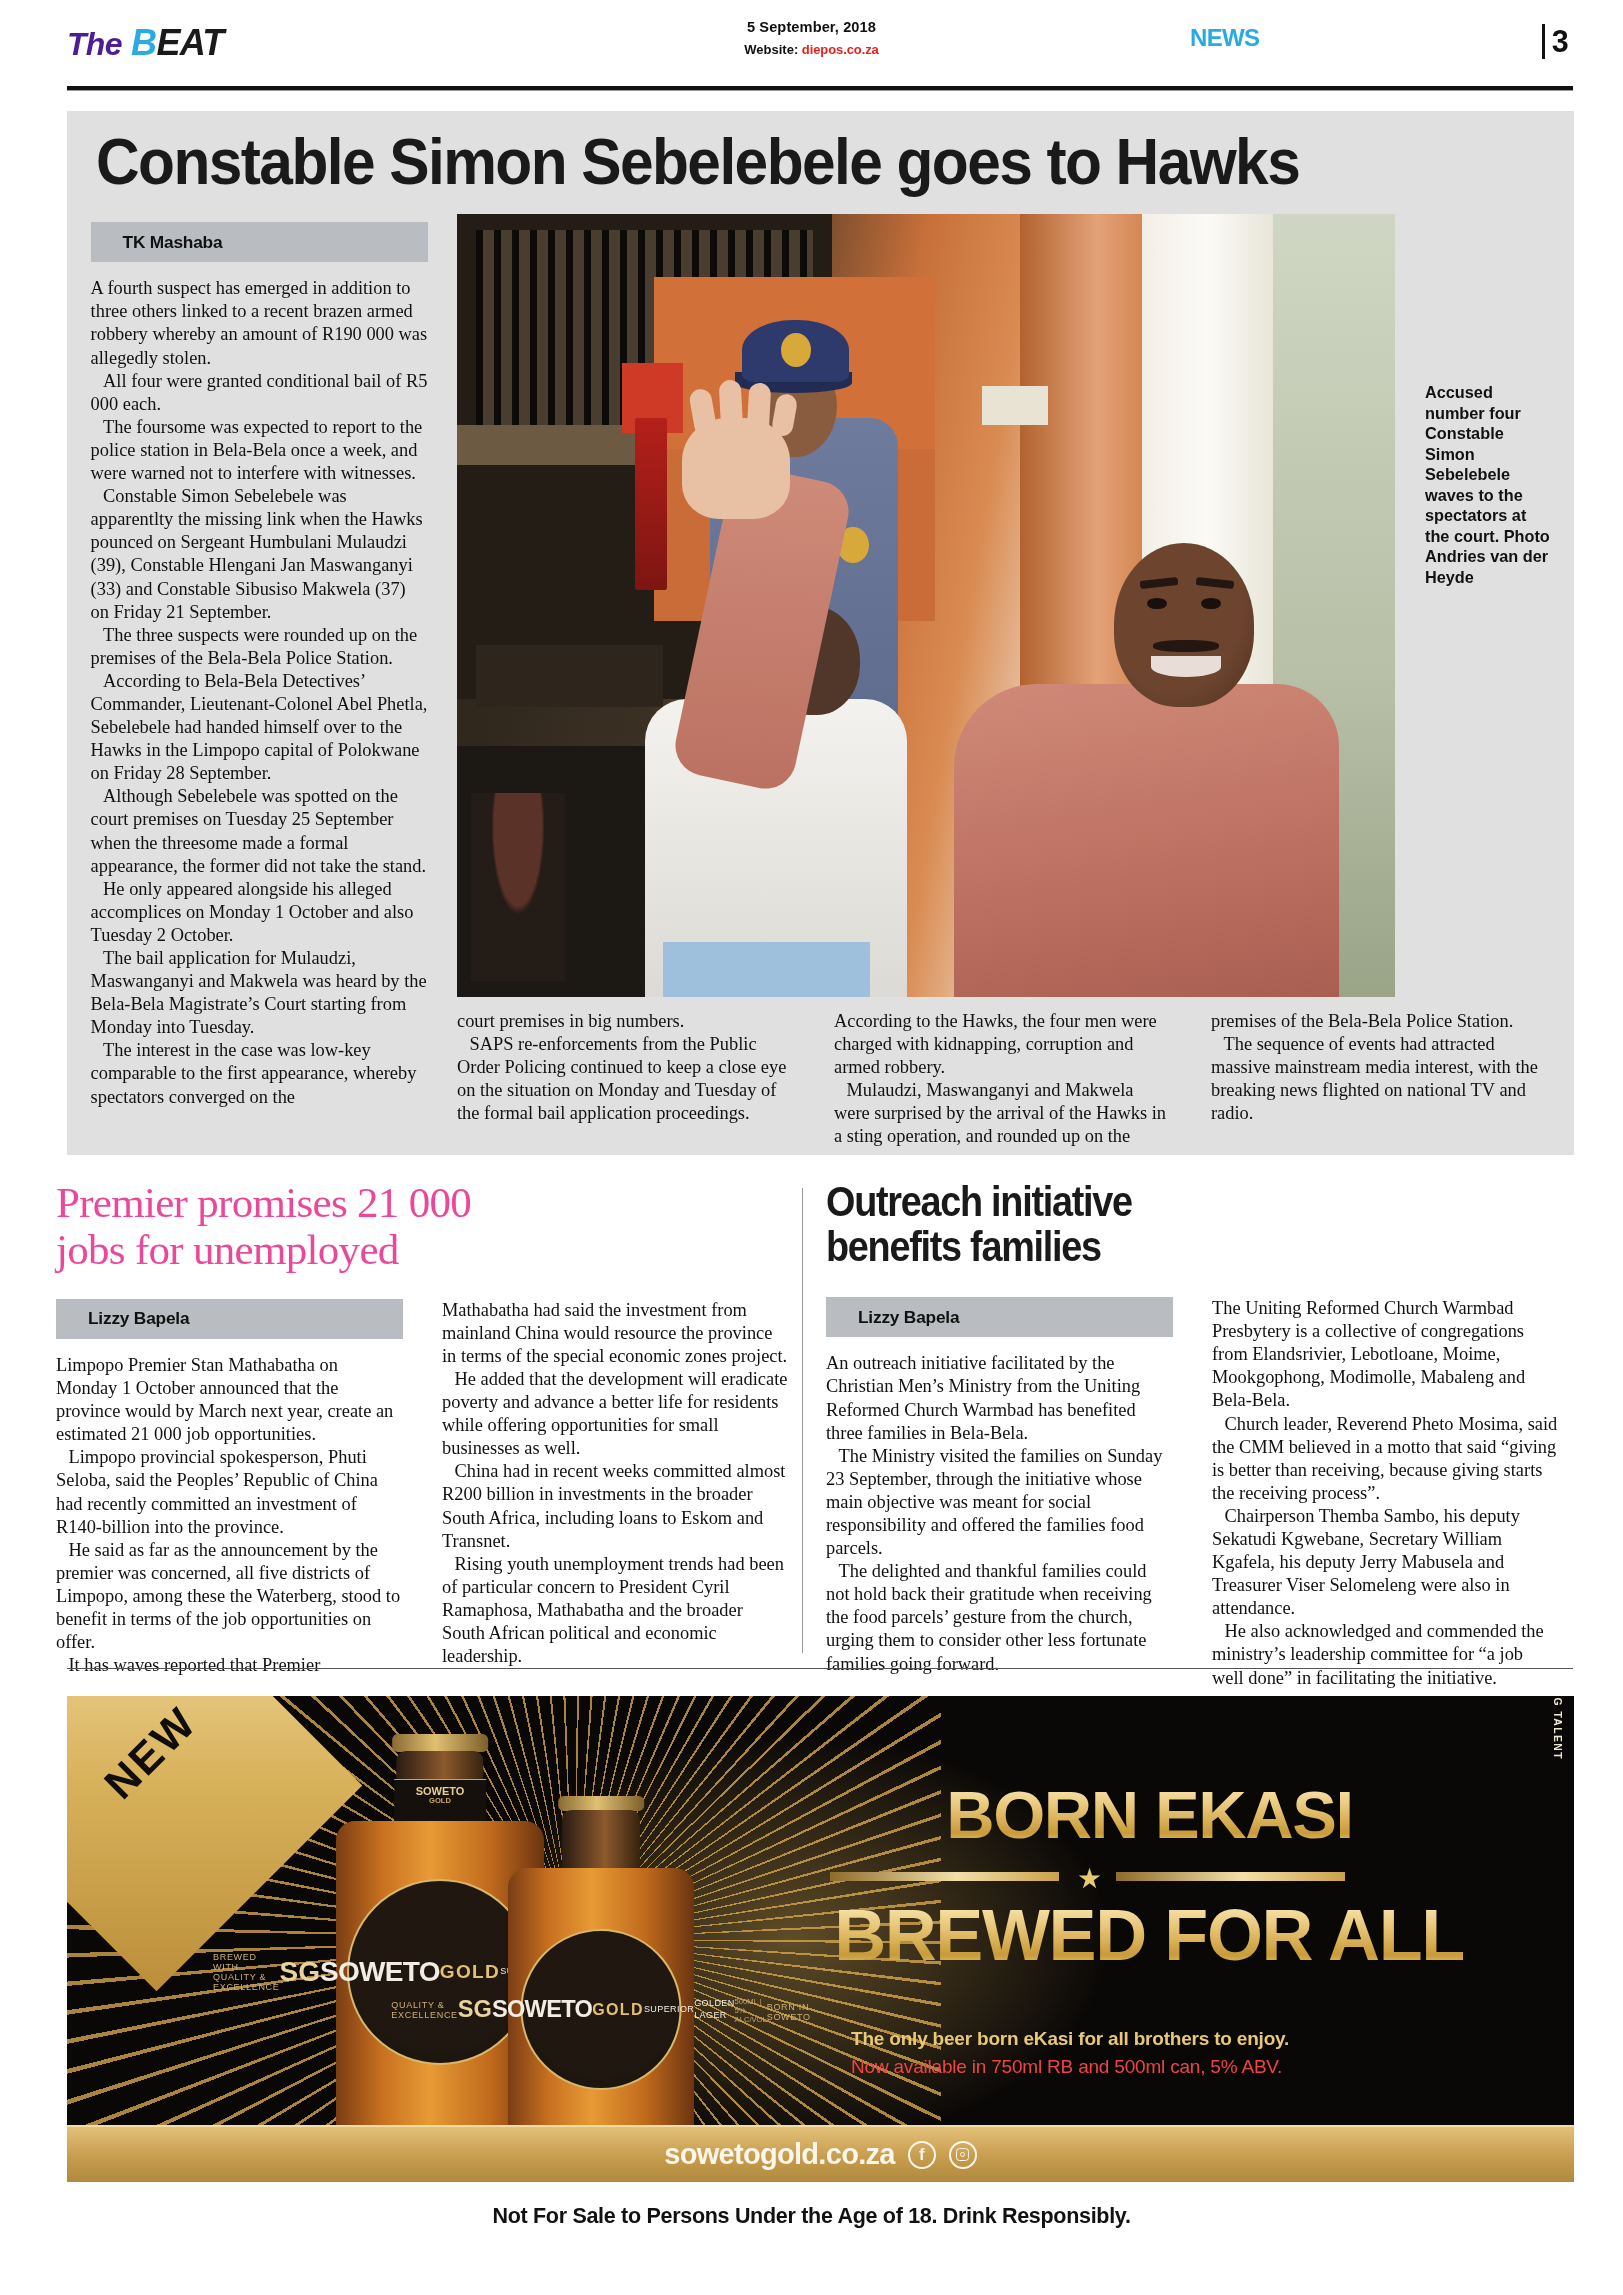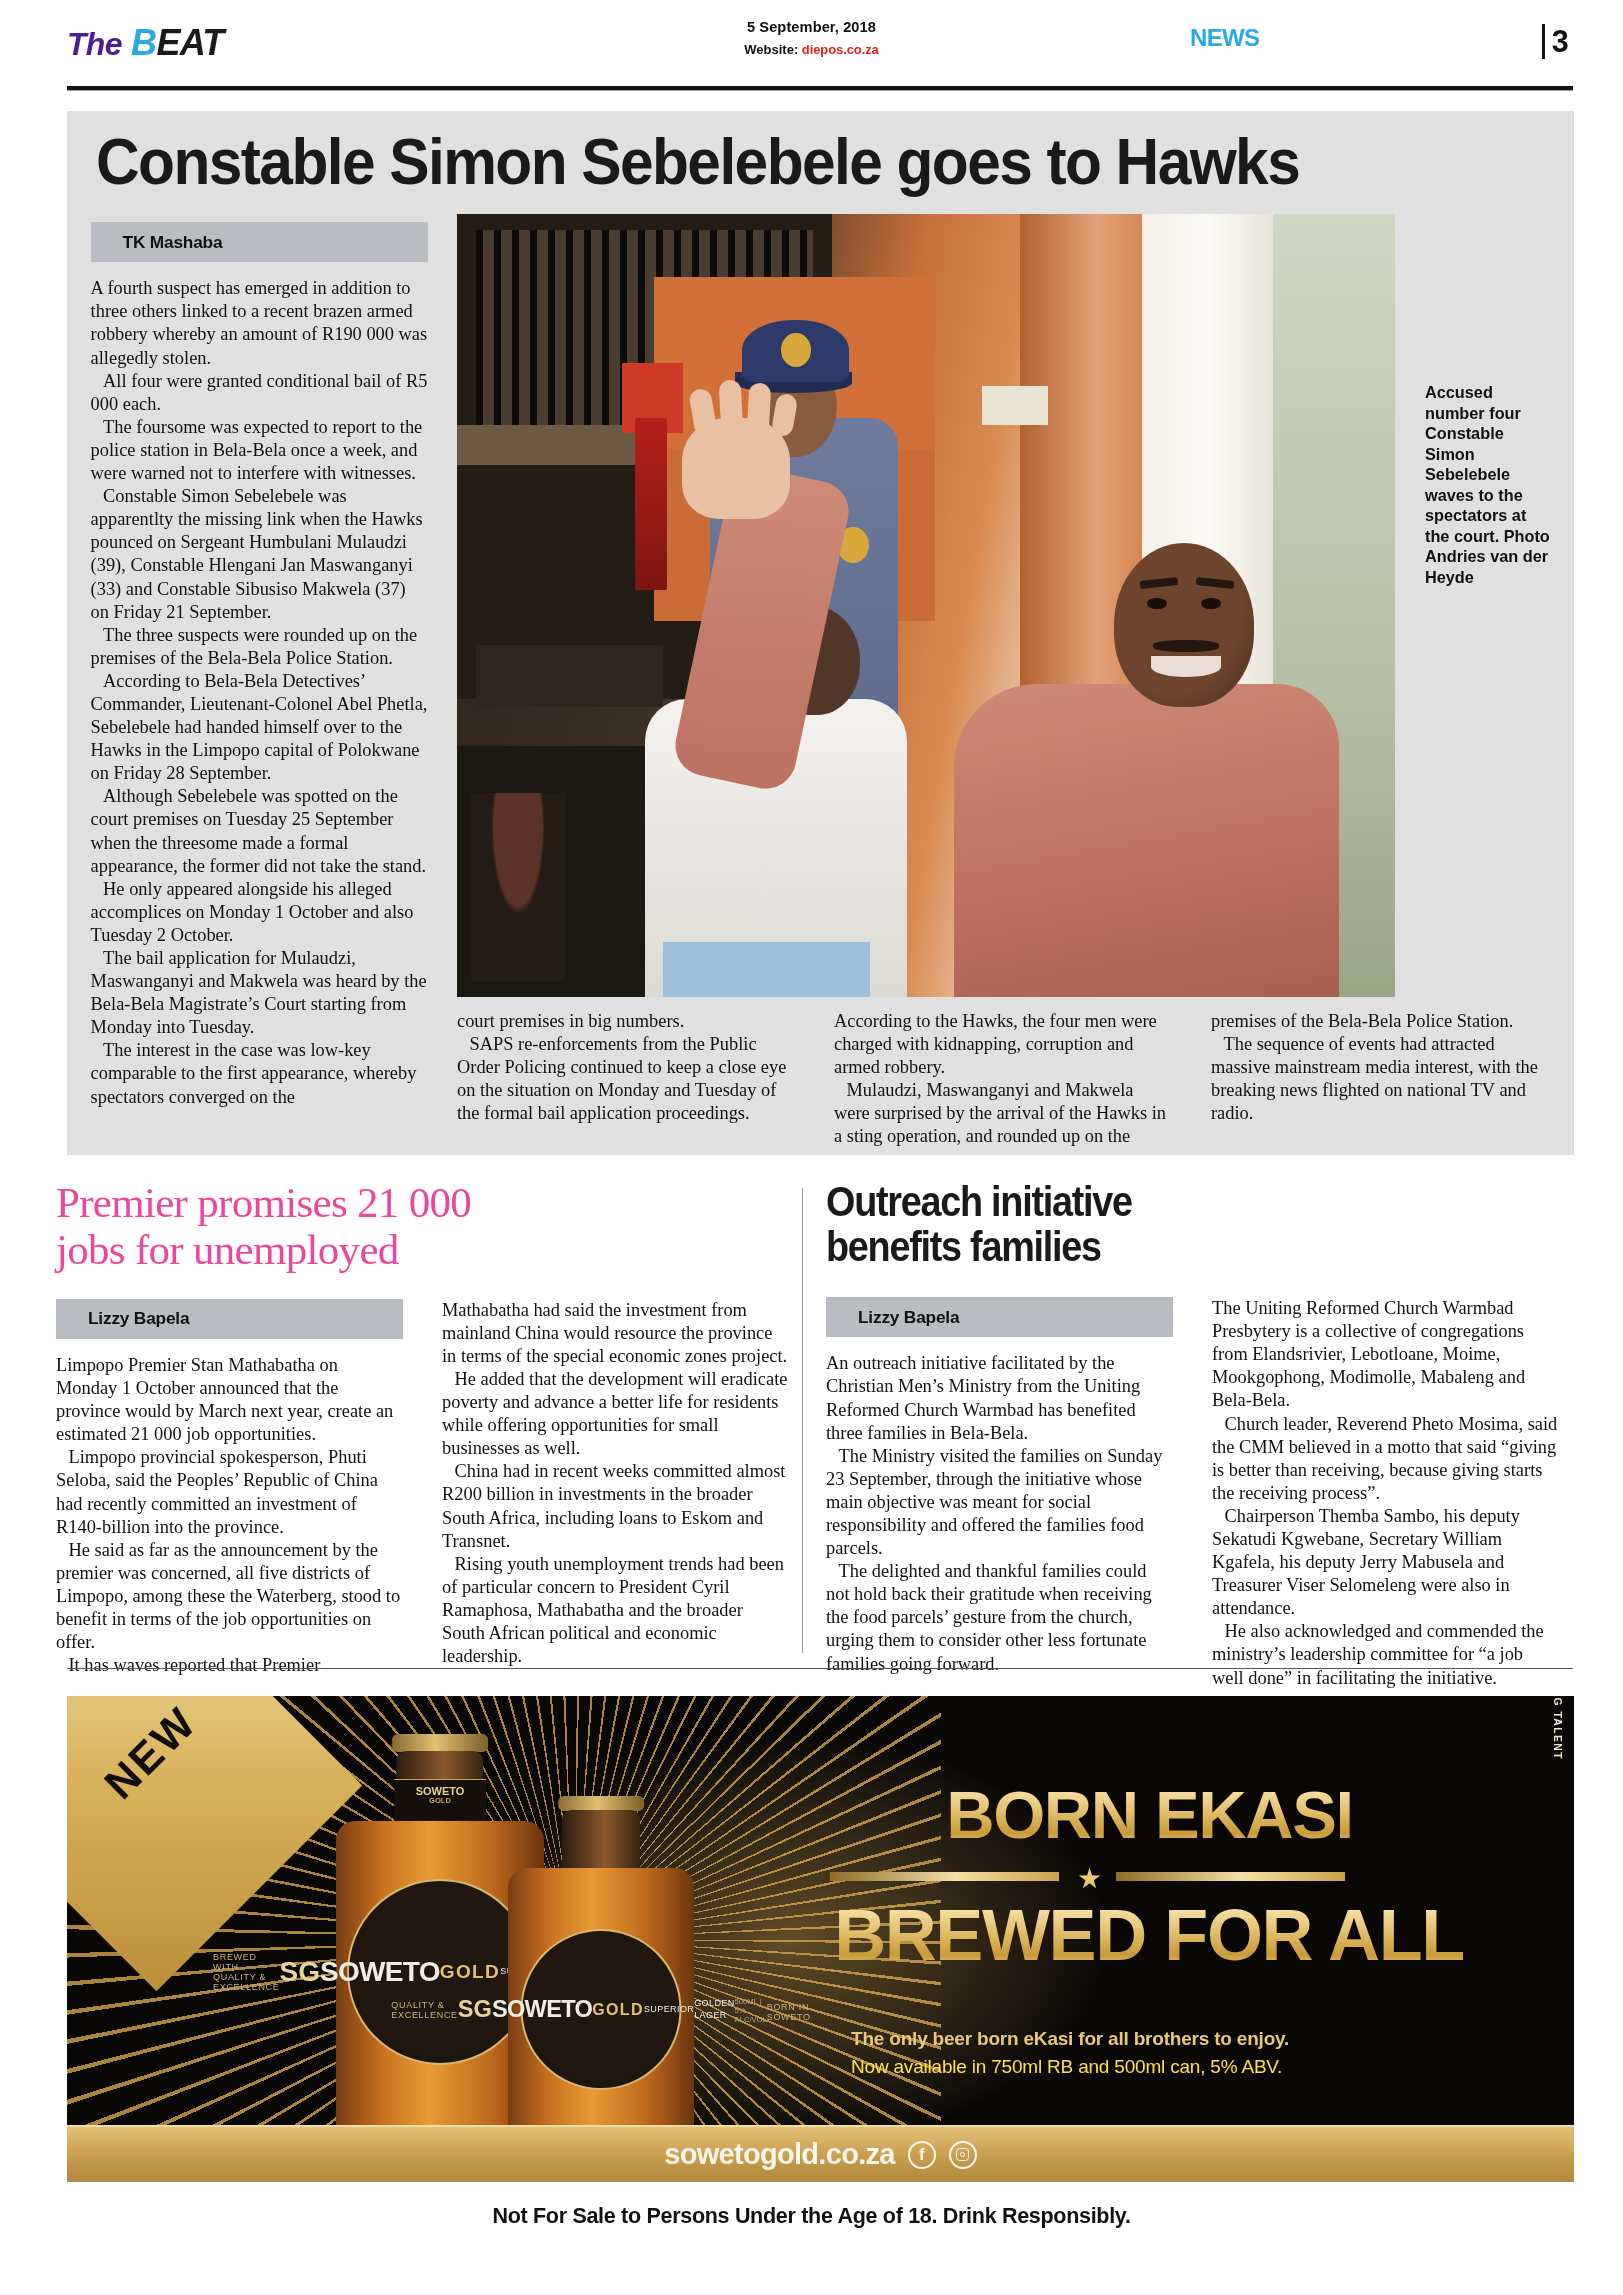--- a/index.html
+++ b/index.html
@@ -279,21 +279,21 @@
     background: linear-gradient(90deg,#8e6c2b,#f3e0a7 55%,#caa14a);
   }
   .ad-star {
     position: absolute; color: #e9c96f; font-size: 28px; line-height: 1;
   }
   .ad-sub {
     position: absolute; text-align: left;
     font-family: "Liberation Sans", sans-serif;
   }
   .ad-sub .l1 { font-size: 19px; font-weight: bold; color: #e8c877; letter-spacing: -0.2px; }
-  .ad-sub .l2 { font-size: 19px; color: #fde047; margin-top: 6.2px; letter-spacing: -0.2px; }
+  .ad-sub .l2 { font-size: 19px; color: #ef4444; margin-top: 6.2px; letter-spacing: -0.2px; }
   .ad-credit {
     position: absolute; right: 11px; top: 64px;
     font-family: "Liberation Sans", sans-serif;
     font-size: 10.4px; font-weight: bold; color: #efe6d2;
     letter-spacing: 1.4px; white-space: nowrap;
     transform: rotate(90deg); transform-origin: right top;
   }
   .ad-footer {
     position: absolute; left: 0; right: 0; bottom: 0; height: 57px;
     background: linear-gradient(180deg,#e3c078,#c79c4d 55%,#b08a3f);

